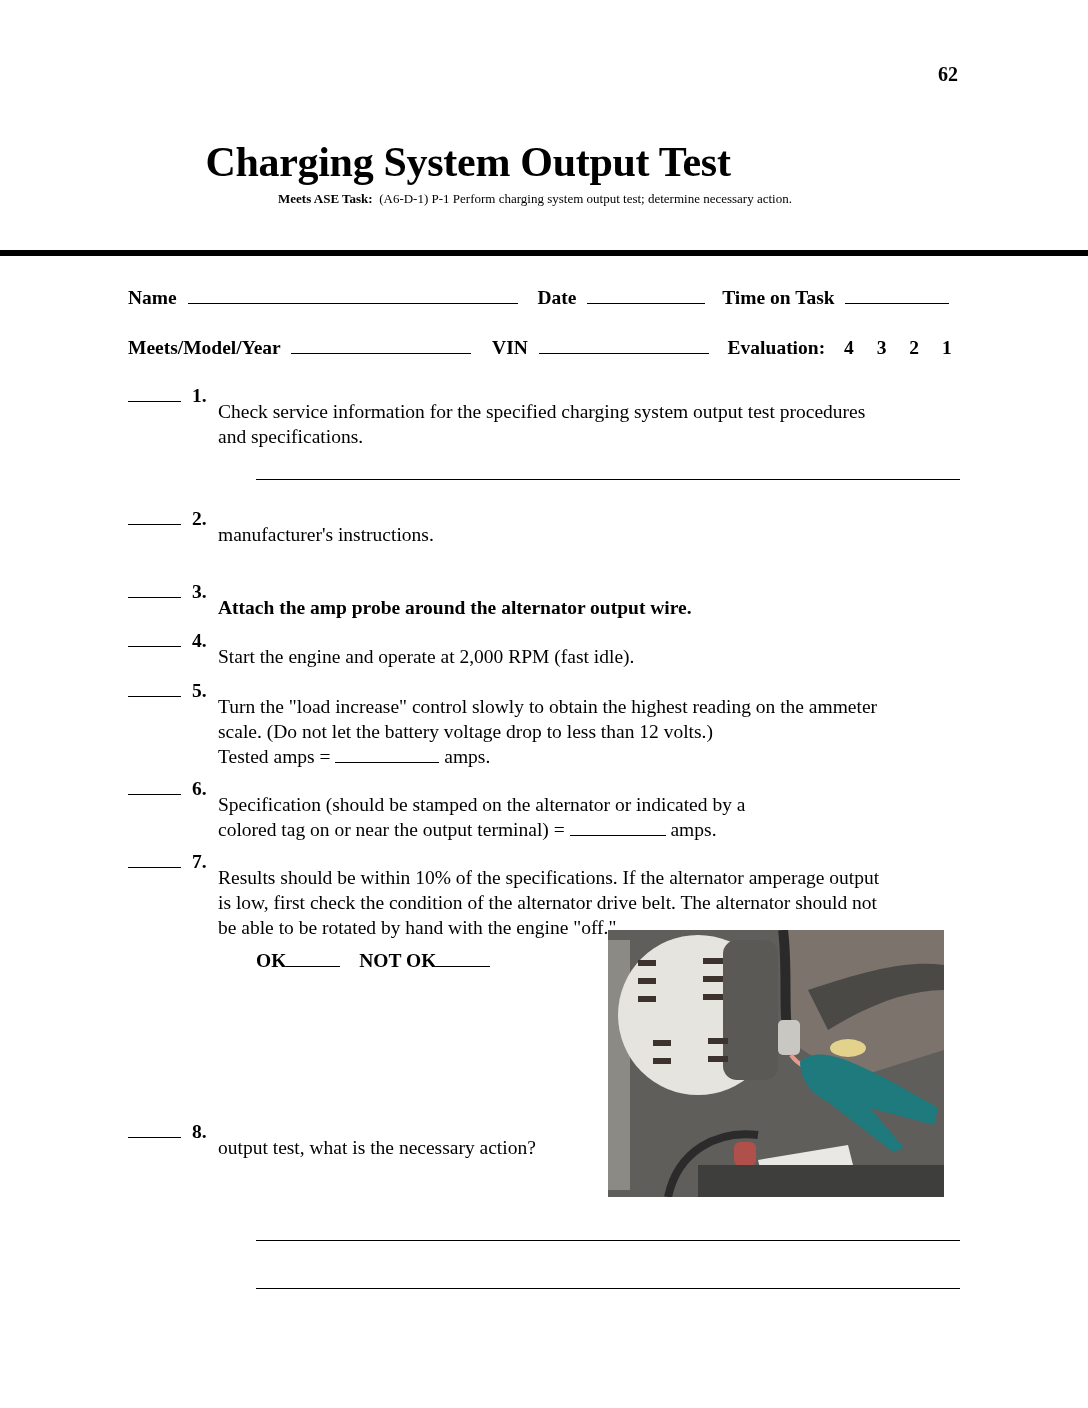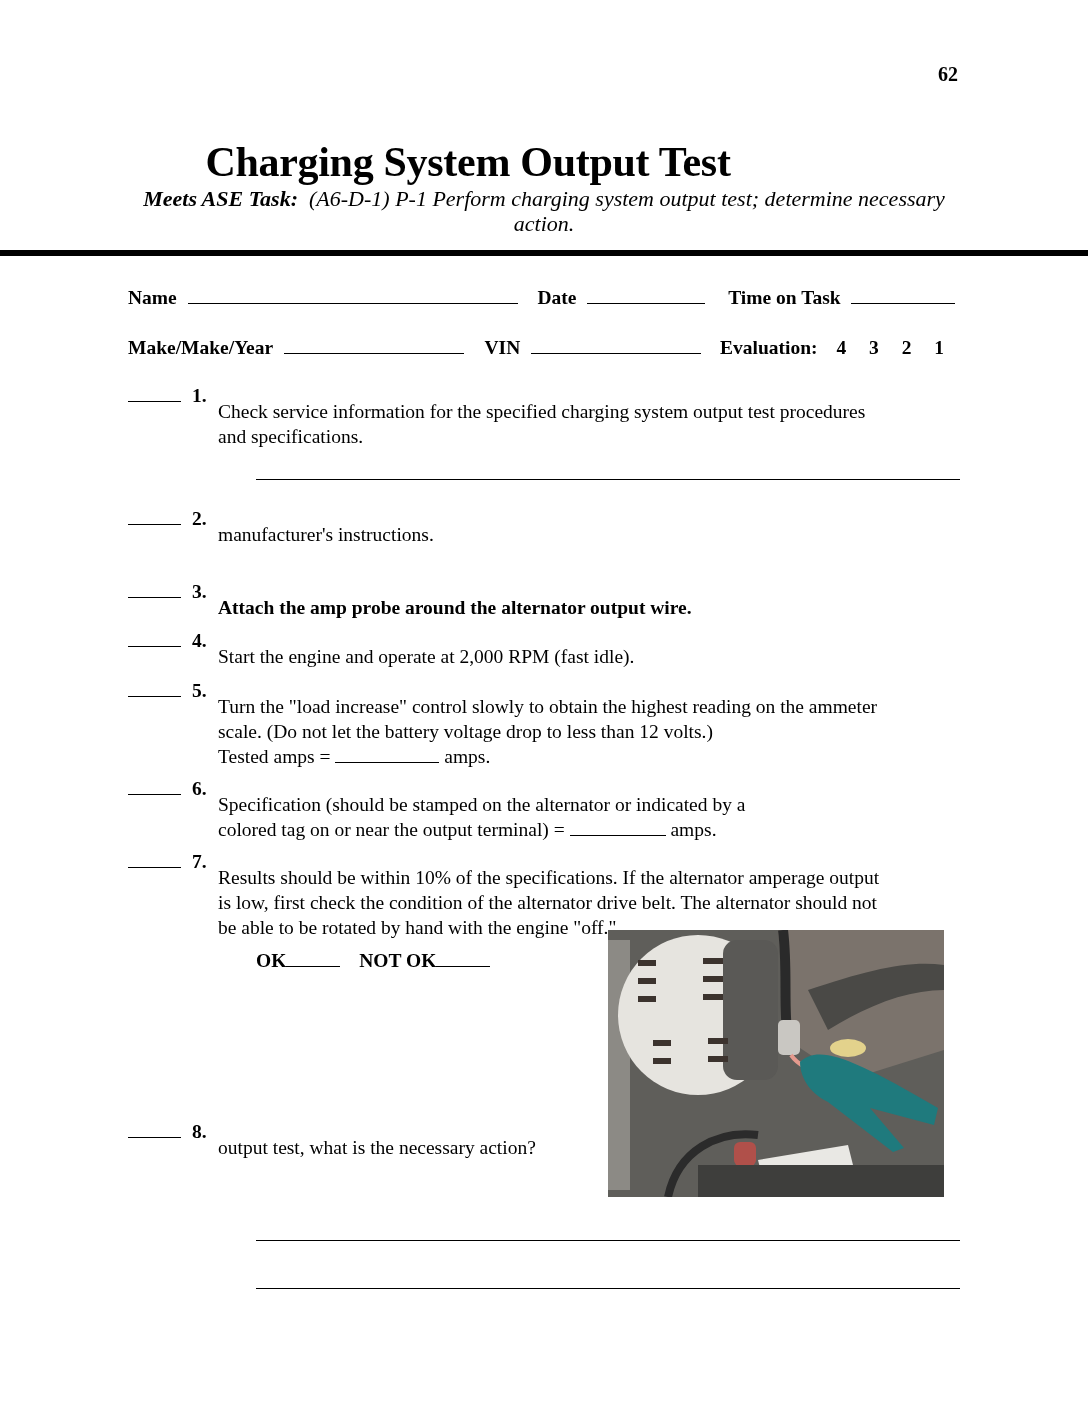--- a/index.html
+++ b/index.html
@@ -3,21 +3,21 @@
   <meta charset="utf-8">
   <style>
     html, body { margin: 0; padding: 0; background: #ffffff; }
     body {
       width: 1088px; height: 1408px; position: relative; overflow: hidden;
       font-family: "Liberation Serif", "DejaVu Serif", serif; color: #000;
     }
     .abs { position: absolute; }
     .page-number { left: 938px; top: 63px; font-size: 20px; font-weight: bold; }
     .title { left: 0; width: 936px; top: 138px; text-align: center; font-size: 42px; font-weight: bold; letter-spacing: -0.3px; }
-    .subtitle { left: 140px; width: 808px; top: 186px; text-align: center; font-size: 22px; line-height: 25px; font-style: italic; }
+    .subtitle { left: 131px; width: 808px; top: 186px; text-align: center; font-size: 13px; line-height: 25px; }
     .subtitle b { font-weight: bold; }
     .thick-rule { left: 0; top: 250px; width: 1088px; height: 6px; background: #000; }
 
     .field-row { font-size: 19.5px; font-weight: bold; white-space: nowrap; }
     .blank { display: inline-block; border-bottom: 1.6px solid #000; height: 18px; vertical-align: baseline; }
 
     .item { left: 128px; font-size: 19.5px; line-height: 25px; }
     .item .check { position: absolute; left: 0; top: 0; width: 53px; height: 18px; border-bottom: 1.6px solid #000; }
     .item .num { position: absolute; left: 64px; top: 0; font-weight: bold; width: 24px; }
     .item .text { position: absolute; left: 90px; top: 16px; }
@@ -39,26 +39,26 @@
   <b>Meets ASE Task:</b>&nbsp;
   <span>(A6-D-1) P-1  Perform charging system output test; determine necessary action.</span>
 </div>
 <div class="abs thick-rule"></div>
 
 <div class="abs field-row" style="left:128px; top:285px;">
   <span>Name</span>
   <span class="blank" style="width:330px; margin-left:6px;"></span>
   <span style="margin-left:15px;">Date</span>
   <span class="blank" style="width:118px; margin-left:6px;"></span>
-  <span style="margin-left:18px;">Time on Task</span>
+  <span style="margin-left:12px;">Time on Task</span>
   <span class="blank" style="width:104px; margin-left:6px;"></span>
 </div>
 
 <div class="abs field-row" style="left:128px; top:335px;">
-  <span>Make/Make/Year</span>
+  <span>Meets/Model/Year</span>
   <span class="blank" style="width:180px; margin-left:6px;"></span>
   <span style="margin-left:16px;">VIN</span>
   <span class="blank" style="width:170px; margin-left:6px;"></span>
   <span style="margin-left:14px;">Evaluation:</span>
   <span style="margin-left:14px;">4</span>
   <span style="margin-left:18px;">3</span>
   <span style="margin-left:18px;">2</span>
   <span style="margin-left:18px;">1</span>
 </div>
 

